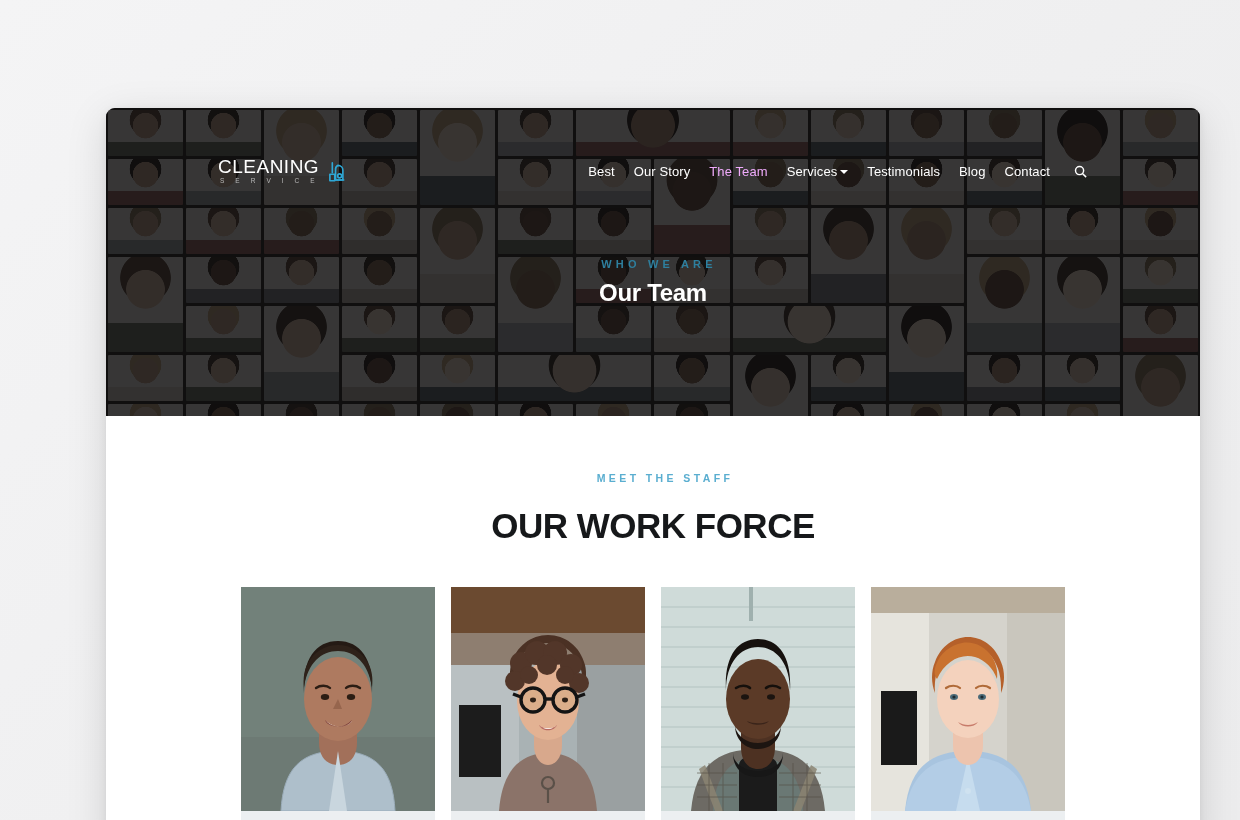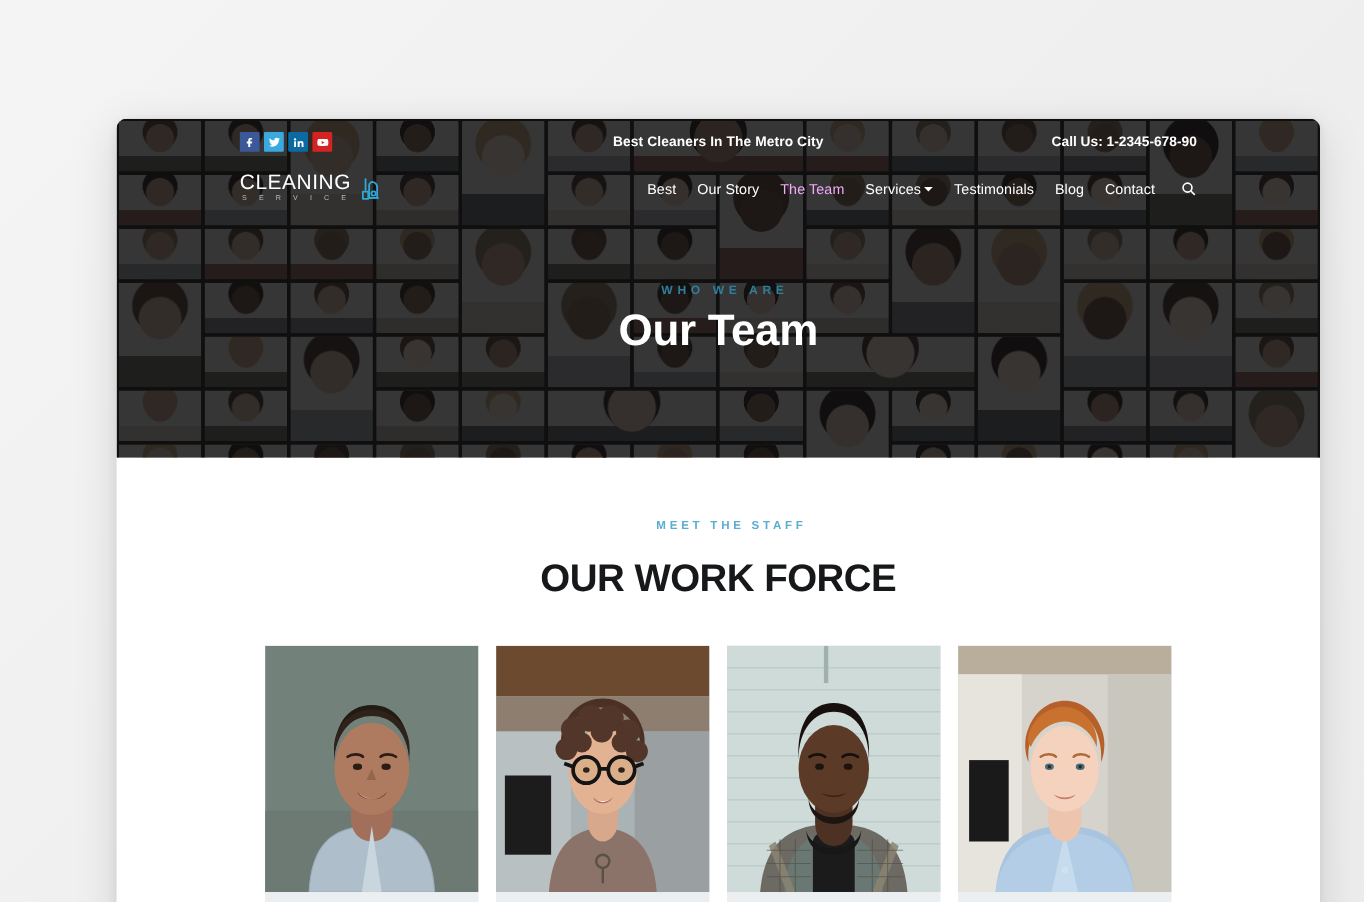--- a/index.html
+++ b/index.html
@@ -186,21 +186,21 @@
   }
   .hero-kicker {
     font-size: 11px;
     font-weight: bold;
     letter-spacing: 4.2px;
     color: #2e7f9e;
     margin-bottom: 9px;
     padding-left: 12px;
   }
   .hero-title {
-    font-size: 40px;
+    font-size: 24px;
     font-weight: bold;
     color: #ffffff;
     letter-spacing: -.3px;
   }
 
   
   .main {
     background: #ffffff;
     padding-top: 56px;
   }
@@ -336,46 +336,20 @@
           <i style="background: radial-gradient(circle at 50% 34%, rgb(200, 146, 111) 0px, rgb(200, 146, 111) 26%, transparent 27%), radial-gradient(circle at 50% 22%, rgb(28, 21, 18) 0px, rgb(28, 21, 18) 30%, transparent 31%), linear-gradient(to top, rgb(143, 154, 164) 0px, rgb(143, 154, 164) 30%, rgb(220, 220, 220) 30%, rgb(220, 220, 220) 100%);"></i>
           <i style="background: radial-gradient(circle at 50% 34%, rgb(181, 127, 92) 0px, rgb(181, 127, 92) 26%, transparent 27%), radial-gradient(circle at 50% 22%, rgb(196, 154, 94) 0px, rgb(196, 154, 94) 30%, transparent 31%), linear-gradient(to top, rgb(143, 154, 164) 0px, rgb(143, 154, 164) 30%, rgb(220, 220, 220) 30%, rgb(220, 220, 220) 100%);"></i>
           <i style="background: radial-gradient(circle at 50% 34%, rgb(106, 65, 42) 0px, rgb(106, 65, 42) 26%, transparent 27%), radial-gradient(circle at 50% 22%, rgb(43, 31, 24) 0px, rgb(43, 31, 24) 30%, transparent 31%), linear-gradient(to top, rgb(168, 84, 79) 0px, rgb(168, 84, 79) 30%, rgb(220, 220, 220) 30%, rgb(220, 220, 220) 100%);"></i>
           <i style="background: radial-gradient(circle at 50% 34%, rgb(217, 171, 140) 0px, rgb(217, 171, 140) 26%, transparent 27%), radial-gradient(circle at 50% 22%, rgb(28, 21, 18) 0px, rgb(28, 21, 18) 30%, transparent 31%), linear-gradient(to top, rgb(76, 95, 114) 0px, rgb(76, 95, 114) 30%, rgb(220, 220, 220) 30%, rgb(220, 220, 220) 100%);"></i>
           <i style="background: radial-gradient(circle at 50% 34%, rgb(106, 65, 42) 0px, rgb(106, 65, 42) 26%, transparent 27%), radial-gradient(circle at 50% 22%, rgb(196, 154, 94) 0px, rgb(196, 154, 94) 30%, transparent 31%), linear-gradient(to top, rgb(168, 84, 79) 0px, rgb(168, 84, 79) 30%, rgb(220, 220, 220) 30%, rgb(220, 220, 220) 100%);"></i>
           <i style="background: radial-gradient(circle at 50% 34%, rgb(239, 205, 179) 0px, rgb(239, 205, 179) 26%, transparent 27%), radial-gradient(circle at 50% 22%, rgb(28, 21, 18) 0px, rgb(28, 21, 18) 30%, transparent 31%), linear-gradient(to top, rgb(76, 95, 114) 0px, rgb(76, 95, 114) 30%, rgb(220, 220, 220) 30%, rgb(220, 220, 220) 100%);"></i>
           <i style="background: radial-gradient(circle at 50% 34%, rgb(226, 187, 157) 0px, rgb(226, 187, 157) 26%, transparent 27%), radial-gradient(circle at 50% 22%, rgb(196, 154, 94) 0px, rgb(196, 154, 94) 30%, transparent 31%), linear-gradient(to top, rgb(168, 84, 79) 0px, rgb(168, 84, 79) 30%, rgb(220, 220, 220) 30%, rgb(220, 220, 220) 100%);"></i>
         </div>
       <div class="hero-overlay"></div>
 
-      <div class="topbar">
-        <div class="social">
-          <a class="s-fb" href="#">
-            <svg viewBox="0 0 24 24">
-                <path d="M15 3h-3a4 4 0 0 0-4 4v3H5v4h3v7h4v-7h3l1-4h-4V7a1 1 0 0 1 1-1h3z"></path>
-              </svg>
-          </a>
-          <a class="s-tw" href="#">
-            <svg viewBox="0 0 24 24">
-                <path d="M23 5a9 9 0 0 1-2.6.7A4.5 4.5 0 0 0 22.4 3a9 9 0 0 1-2.9 1.1 4.5 4.5 0 0 0-7.7 4.1A12.8 12.8 0 0 1 2.5 3.5a4.5 4.5 0 0 0 1.4 6 4.4 4.4 0 0 1-2-.6 4.5 4.5 0 0 0 3.6 4.4 4.5 4.5 0 0 1-2 .1 4.5 4.5 0 0 0 4.2 3.1A9 9 0 0 1 1 18.5a12.7 12.7 0 0 0 6.9 2c8.3 0 12.8-6.9 12.8-12.8v-.6A9 9 0 0 0 23 5z"></path>
-              </svg>
-          </a>
-          <a class="s-li" href="#">
-            <svg viewBox="0 0 24 24">
-                <path d="M4.9 3.5a2.4 2.4 0 1 0 0 4.8 2.4 2.4 0 0 0 0-4.8zM3 9.5h3.8V21H3zM10 9.5h3.6v1.6h.05c.5-.9 1.7-1.9 3.5-1.9 3.8 0 4.5 2.4 4.5 5.6V21h-3.8v-5.4c0-1.3 0-3-1.8-3s-2.1 1.4-2.1 2.9V21H10z"></path>
-              </svg>
-          </a>
-          <a class="s-yt" href="#">
-            <svg viewBox="0 0 24 24">
-                <path d="M22.5 7.5a3 3 0 0 0-2.1-2.1C18.6 5 12 5 12 5s-6.6 0-8.4.4A3 3 0 0 0 1.5 7.5 31 31 0 0 0 1 12a31 31 0 0 0 .5 4.5 3 3 0 0 0 2.1 2.1C5.4 19 12 19 12 19s6.6 0 8.4-.4a3 3 0 0 0 2.1-2.1A31 31 0 0 0 23 12a31 31 0 0 0-.5-4.5zM9.8 15.1V8.9l5.6 3.1z"></path>
-              </svg>
-          </a>
-        </div>
-        <div class="tagline">Best Cleaners In The Metro City</div>
-        <div class="callus">Call Us: 1-2345-678-90</div>
-      </div>
 
       <div class="navrow">
         <a class="logo" href="#">
           <span class="logo-text">
             <span class="logo-main">CLEANING</span>
             <span class="logo-sub">S E R V I C E</span>
           </span>
           <span class="logo-icon">
             <svg viewBox="0 0 32 32">
               <g fill="none" stroke="#2ea8d6" stroke-width="2" stroke-linecap="round" stroke-linejoin="round">

